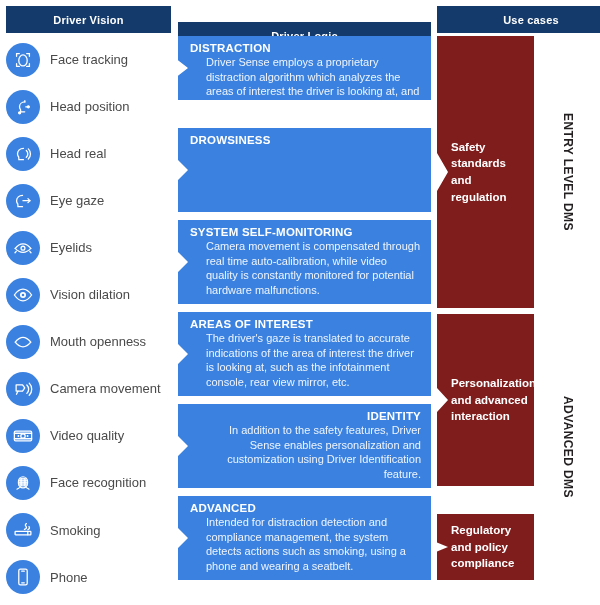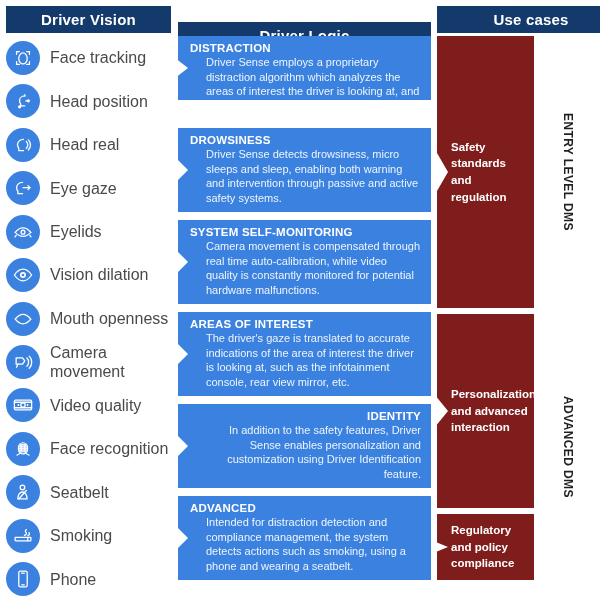--- a/index.html
+++ b/index.html
@@ -14,21 +14,21 @@
     font-family: "Liberation Sans", sans-serif;
     overflow: hidden;
   }
 
   
   .hdr {
     position: absolute;
     height: 27px;
     background: #143a6b;
     color: #ffffff;
-    font-size: 15px;
+    font-size: 11px;
     font-weight: bold;
     display: flex;
     align-items: center;
     justify-content: center;
     letter-spacing: .2px;
   }
   #hdr-vision { left: 6px;   top: 6px; width: 165px; }
   #hdr-logic  { left: 178px; top: 6px; width: 253px; margin-top: 16px; }
   #hdr-use    { left: 437px; top: 6px; width: 188px; }
 
@@ -53,21 +53,21 @@
     height: 34px;
     flex: 0 0 34px;
     border-radius: 50%;
     background: #3b82e0;
     display: flex;
     align-items: center;
     justify-content: center;
   }
   .vicon svg { display: block; }
   .vlabel {
-    font-size: 16px;
+    font-size: 13px;
     color: #4a4a4a;
     line-height: 1.2;
   }
 
   
   #logic-col {
     position: absolute;
     left: 178px;
     top: 36px;
     width: 253px;
@@ -265,30 +265,20 @@
       <svg width="22" height="22" viewBox="0 0 24 24" fill="none" stroke="#ffffff" stroke-width="1.2" stroke-linecap="round">
         <path d="M7 10.2a5 5 0 0 1 10 0v2.1a5 5 0 0 1-10 0z"></path>
         <path d="M8.1 7.3h7.8M7.2 9.6h9.6M7 11.9h10M7.5 14.2h9"></path>
         <path d="M10.2 7v8.2M12 6.6v8.9M13.8 7v8.2M8.8 7.8v6.7M15.2 7.8v6.7"></path>
         <path d="M9.6 15.6c-.2 1.5-2.2 1.9-4.2 3.2M14.4 15.6c.2 1.5 2.2 1.9 4.2 3.2"></path>
       </svg>
     </span>
     <span class="vlabel">Face recognition</span>
   </div>
 
-  <div class="vrow">
-    <span class="vicon">
-      <svg width="22" height="22" viewBox="0 0 24 24" fill="none" stroke="#ffffff" stroke-width="1.4" stroke-linecap="round">
-        <circle cx="11.4" cy="7" r="2.5"></circle>
-        <path d="M6.4 19.4c0-4.3 2.2-7.4 5-7.4s5 3.1 5 7.4z"></path>
-        <path d="M15.6 10.4L7.6 19.4"></path>
-      </svg>
-    </span>
-    <span class="vlabel">Seatbelt</span>
-  </div>
 
   <div class="vrow">
     <span class="vicon">
       <svg width="22" height="22" viewBox="0 0 24 24" fill="none" stroke="#ffffff" stroke-width="1.4" stroke-linecap="round">
         <rect x="3.4" y="13.6" width="17.2" height="3.6" rx="0.6"></rect>
         <path d="M17.2 13.6v3.6"></path>
         <path d="M13.6 11.4c2.4-.8 2.6-2.2 1.6-3.3-1-1.1-.7-2.3.5-3"></path>
         <path d="M17.4 11.6c1.8-.8 2-2.2 1.2-3.3"></path>
       </svg>
     </span>
@@ -310,21 +300,20 @@
 
 <div id="logic-col">
 
   <div class="lblock" style="top:0px; height:64px;">
     <div class="ltitle">DISTRACTION</div>
     <div class="lbody">Driver Sense employs a proprietary distraction algorithm which analyzes the areas of interest the driver is looking at, and their applicability to the driving task.</div>
   </div>
 
   <div class="lblock" style="top:92px; height:84px;">
     <div class="ltitle">DROWSINESS</div>
-    <div class="lbody">Driver Sense detects drowsiness, micro sleeps and sleep, enabling both warning and intervention through passive and active safety systems.</div>
   </div>
 
   <div class="lblock" style="top:184px; height:84px;">
     <div class="ltitle">SYSTEM SELF-MONITORING</div>
     <div class="lbody">Camera movement is compensated through real time auto-calibration, while video quality is constantly monitored for potential hardware malfunctions.</div>
   </div>
 
   <div class="lblock" style="top:276px; height:84px;">
     <div class="ltitle">AREAS OF INTEREST</div>
     <div class="lbody">The driver's gaze is translated to accurate indications of the area of interest the driver is looking at, such as the infotainment console, rear view mirror, etc.</div>
@@ -341,21 +330,21 @@
   </div>
 
 </div>
 
 <div id="use-col">
 
   <div class="ublock" style="top:0px; height:272px;">
     <span>Safety standards and regulation</span>
   </div>
 
-  <div class="ublock" style="top:278px; height:194px;">
+  <div class="ublock" style="top:278px; height:172px;">
     <span>Personalization and advanced interaction</span>
   </div>
 
   <div class="ublock" style="top:478px; height:66px;">
     <span>Regulatory and policy compliance</span>
   </div>
 
 </div>
 
 <div class="vertlabel" style="top:36px; height:272px;">

